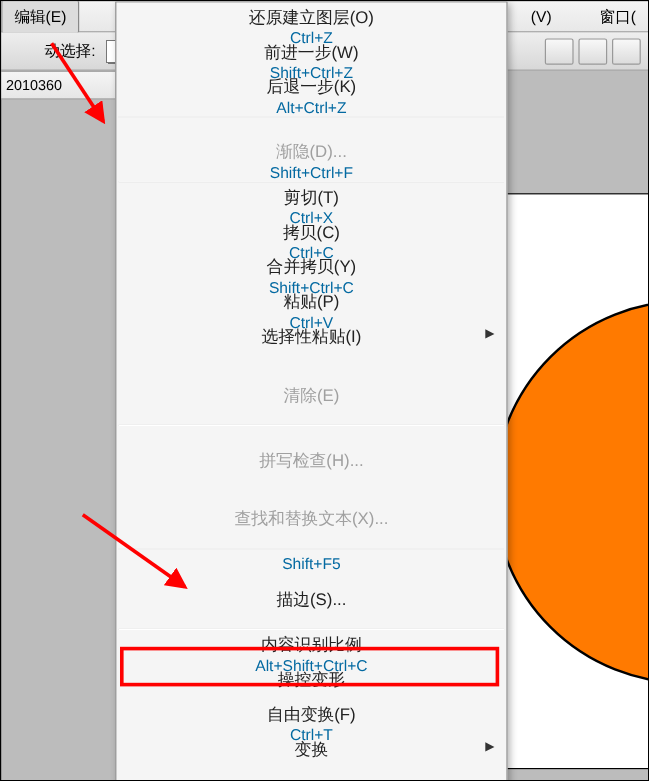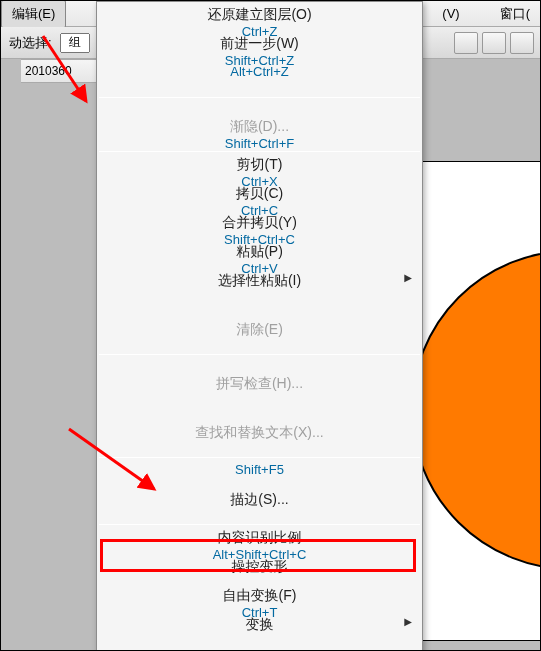--- a/index.html
+++ b/index.html
@@ -66,21 +66,20 @@
     top: 58px; left: 0;
     width: 98px;
     height: 24px;
     background: linear-gradient(#f5f5f5,#e6e6e6);
     border: 1px solid #aaa;
     border-left: none;
     display: flex;
     align-items: center;
     padding: 0 4px;
     font-size: 12px;
-    margin-left: 20px;
   }
   .canvas-right {
     position: absolute;
     top: 160px; right: -40px;
     width: 220px; height: 480px;
     background: #fff;
     border: 1px solid #000;
   }
   .shape {
     position: absolute;
@@ -141,21 +140,21 @@
 
 <div class="menubar">
   <div class="item active">编辑(E)</div>
   <div style="flex:1"></div>
   <div class="item">(V)</div>
   <div style="width:20px"></div>
   <div class="item">窗口(</div>
 </div>
 
 <div class="toolbar">
-  <span style="font-size:13px;">动选择:</span>
+  <span style="font-size:13px;margin-left:28px;">动选择:</span>
   <input class="small" value="组" style="">
   <div class="right">
     <div class="iconbtn"></div>
     <div class="iconbtn"></div>
     <div class="iconbtn"></div>
   </div>
 </div>
 
 <div class="titlebar">
   <span>2010360</span>
@@ -171,20 +170,21 @@
 <div class="dropdown">
   <div class="menurow">
     <span class="label">还原建立图层(O)</span>
     <span class="shortcut">Ctrl+Z</span>
   </div>
   <div class="menurow">
     <span class="label">前进一步(W)</span>
     <span class="shortcut">Shift+Ctrl+Z</span>
   </div>
   <div class="menurow">
+    <span class="label">后退一步(K)</span>
     <span class="shortcut">Alt+Ctrl+Z</span>
   </div>
   <div class="sep"></div>
   <div class="menurow disabled">
     <span class="label">渐隐(D)...</span>
     <span class="shortcut">Shift+Ctrl+F</span>
   </div>
   <div class="sep"></div>
   <div class="menurow">
     <span class="label">剪切(T)</span>

